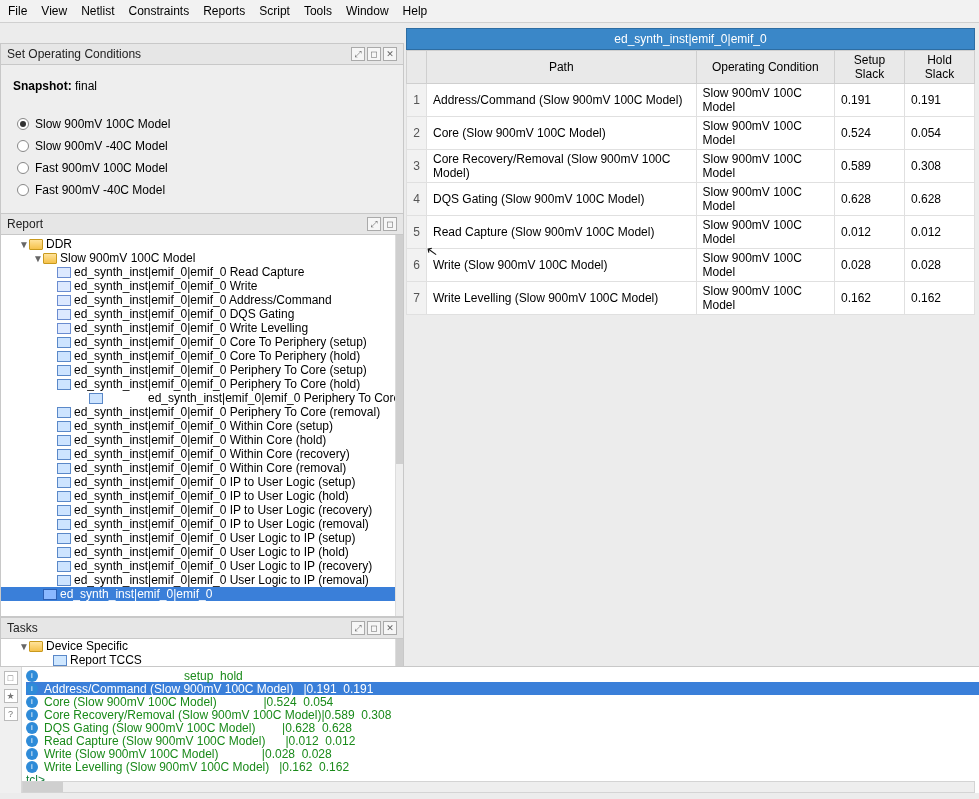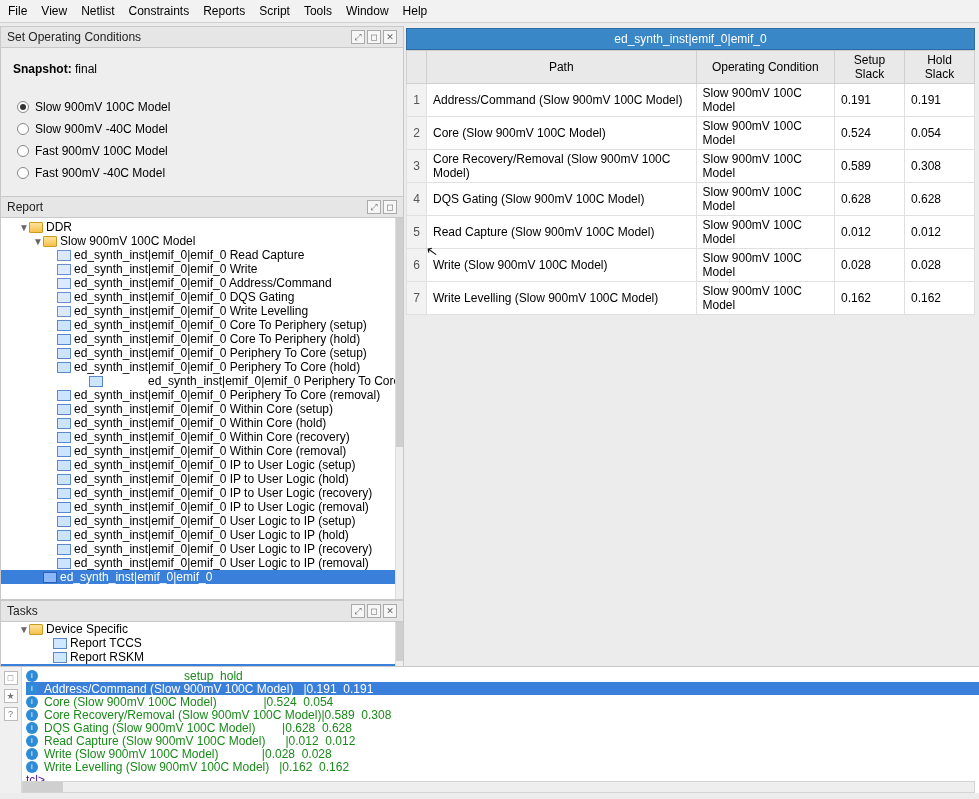--- a/index.html
+++ b/index.html
@@ -3,21 +3,21 @@
 <meta charset="utf-8">
 <style>
 * { box-sizing: border-box; margin: 0; padding: 0; font-family: "Segoe UI", Tahoma, sans-serif; font-size: 12px; }
 body { background: #ececec; width: 979px; height: 799px; overflow: hidden; position: relative; }
 
 
 .menubar { display:flex; align-items:center; gap:14px; padding:4px 8px; background:#f2f2f2; border-bottom:1px solid #d0d0d0; }
 .menubar span { cursor:default; }
 
 
-.left { position:absolute; left:0; top:26px; width:404px; display:flex; flex-direction:column; }
+.left { position:absolute; left:0; top:43px; width:404px; display:flex; flex-direction:column; }
 .panel-head { display:flex; align-items:center; background:#e6e6e6; border:1px solid #c8c8c8; padding:3px 6px; font-size:12px; color:#222; }
 .panel-head .title { flex:1; }
 .panel-icons { display:flex; gap:2px; }
 .panel-icon { width:14px; height:14px; border:1px solid #aaa; background:#f6f6f6; display:flex; align-items:center; justify-content:center; font-size:9px; color:#666; }
 
 
 .opcond { background:#eee; border-left:1px solid #c8c8c8; border-right:1px solid #c8c8c8; padding:14px 12px 12px 12px; }
 .snap-line { font-size:12px; margin-bottom:20px; }
 .snap-line b { font-weight:600; }
 .radio-row { display:flex; align-items:center; gap:6px; padding:4px 4px; }
@@ -431,21 +431,21 @@
   <span class="txt">0.028</span>
       </div>
       <div class="crow">
         <span class="dot">i</span>
   <span class="txt">Write Levelling (Slow 900mV 100C Model)   </span>
   <span class="bar">|  </span>
   <span class="txt">0.162  </span>
   <span class="txt">0.162</span>
       </div>
       <div class="crow">
-        <span class="txt" style="color:#4c1d95">tcl&gt;</span>
+        <span class="txt" style="color:#15803d">tcl&gt;</span>
       </div>
     </div>
   <div class="console-hscroll">
       <div class="hthumb"></div>
     </div>
 </div>
 
 <div class="cursor-arrow">↖</div>
 
 </body></html>

